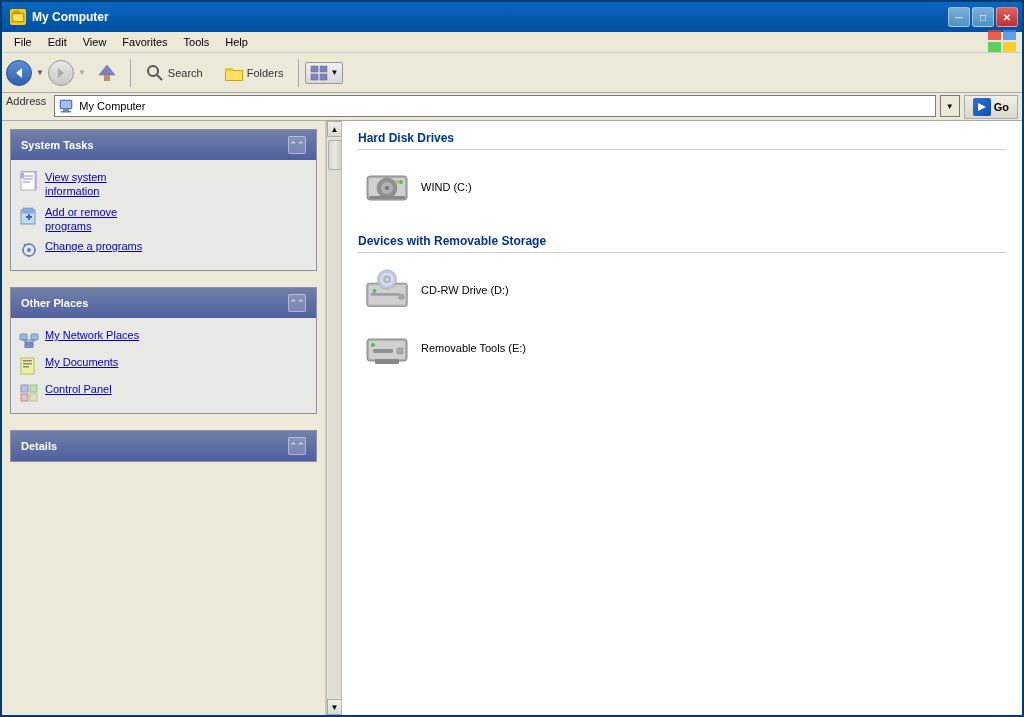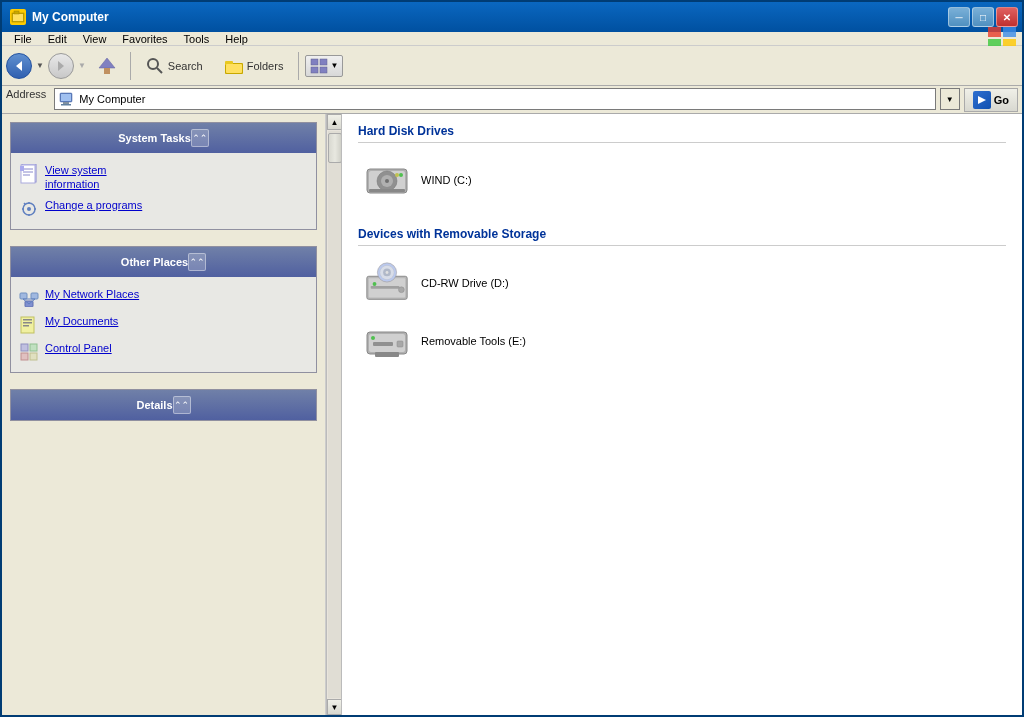--- a/index.html
+++ b/index.html
@@ -70,21 +70,21 @@
       color: white;
     }
 
     .title-btn.minimize { background: linear-gradient(to bottom, #7ab0d8, #5090c0); }
     .title-btn.maximize { background: linear-gradient(to bottom, #7ab0d8, #5090c0); }
     .title-btn.close { background: linear-gradient(to bottom, #e06060, #c03030); }
 
     
     .menu-bar {
       background: #ece9d8;
-      height: 14px;
+      height: 21px;
       display: flex;
       align-items: center;
       padding: 0 4px;
       border-bottom: 1px solid #ccc;
       flex-shrink: 0;
     }
 
     .menu-item {
       padding: 2px 8px;
       cursor: pointer;
@@ -275,21 +275,21 @@
       border: 1px solid #9090a0;
       border-radius: 0;
       overflow: hidden;
     }
 
     .panel-header {
       background: linear-gradient(to bottom, #7080a8, #5060a0);
       padding: 6px 10px;
       display: flex;
       align-items: center;
-      justify-content: center;
+      justify-content: space-between;
       cursor: pointer;
     }
 
     .panel-header-title {
       color: white;
       font-weight: bold;
       font-size: 11px;
     }
 
     .collapse-btn {
@@ -547,20 +547,31 @@
                 <svg width="18" height="20" viewBox="0 0 18 20">
                   <rect x="2" y="0" width="14" height="18" fill="#e8e8ff" stroke="#8888cc" stroke-width="1"></rect>
                   <rect x="1" y="1" width="14" height="18" fill="white" stroke="#aaaadd" stroke-width="1"></rect>
                   <line x1="3" y1="5" x2="13" y2="5" stroke="#8888cc" stroke-width="1"></line>
                   <line x1="3" y1="8" x2="13" y2="8" stroke="#8888cc" stroke-width="1"></line>
                   <line x1="3" y1="11" x2="10" y2="11" stroke="#8888cc" stroke-width="1"></line>
                   <rect x="0" y="2" width="4" height="5" fill="#aaaaee"></rect>
                 </svg>
               </div>
               <span>View system<br>information</span>
+            </div>
+            <div class="panel-link">
+              <div class="link-icon">
+                <svg width="18" height="20" viewBox="0 0 18 20">
+                  <rect x="1" y="4" width="14" height="14" fill="#c0d8f0" stroke="#7090c0" stroke-width="1"></rect>
+                  <rect x="3" y="2" width="10" height="5" fill="#8aace0" stroke="#6080c0" stroke-width="0.5"></rect>
+                  <line x1="6" y1="11" x2="12" y2="11" stroke="#4466aa" stroke-width="2"></line>
+                  <line x1="9" y1="8" x2="9" y2="14" stroke="#4466aa" stroke-width="2"></line>
+                </svg>
+              </div>
+              <span>Add or remove<br>programs</span>
             </div>
             <div class="panel-link">
               <div class="link-icon">
                 <svg width="18" height="20" viewBox="0 0 18 20">
                   <circle cx="9" cy="10" r="6" fill="none" stroke="#6080c0" stroke-width="1.5"></circle>
                   <circle cx="9" cy="10" r="2" fill="#6080c0"></circle>
                   <line x1="9" y1="3" x2="9" y2="5" stroke="#6080c0" stroke-width="1.5"></line>
                   <line x1="9" y1="15" x2="9" y2="17" stroke="#6080c0" stroke-width="1.5"></line>
                   <line x1="2" y1="10" x2="4" y2="10" stroke="#6080c0" stroke-width="1.5"></line>
                   <line x1="14" y1="10" x2="16" y2="10" stroke="#6080c0" stroke-width="1.5"></line>

